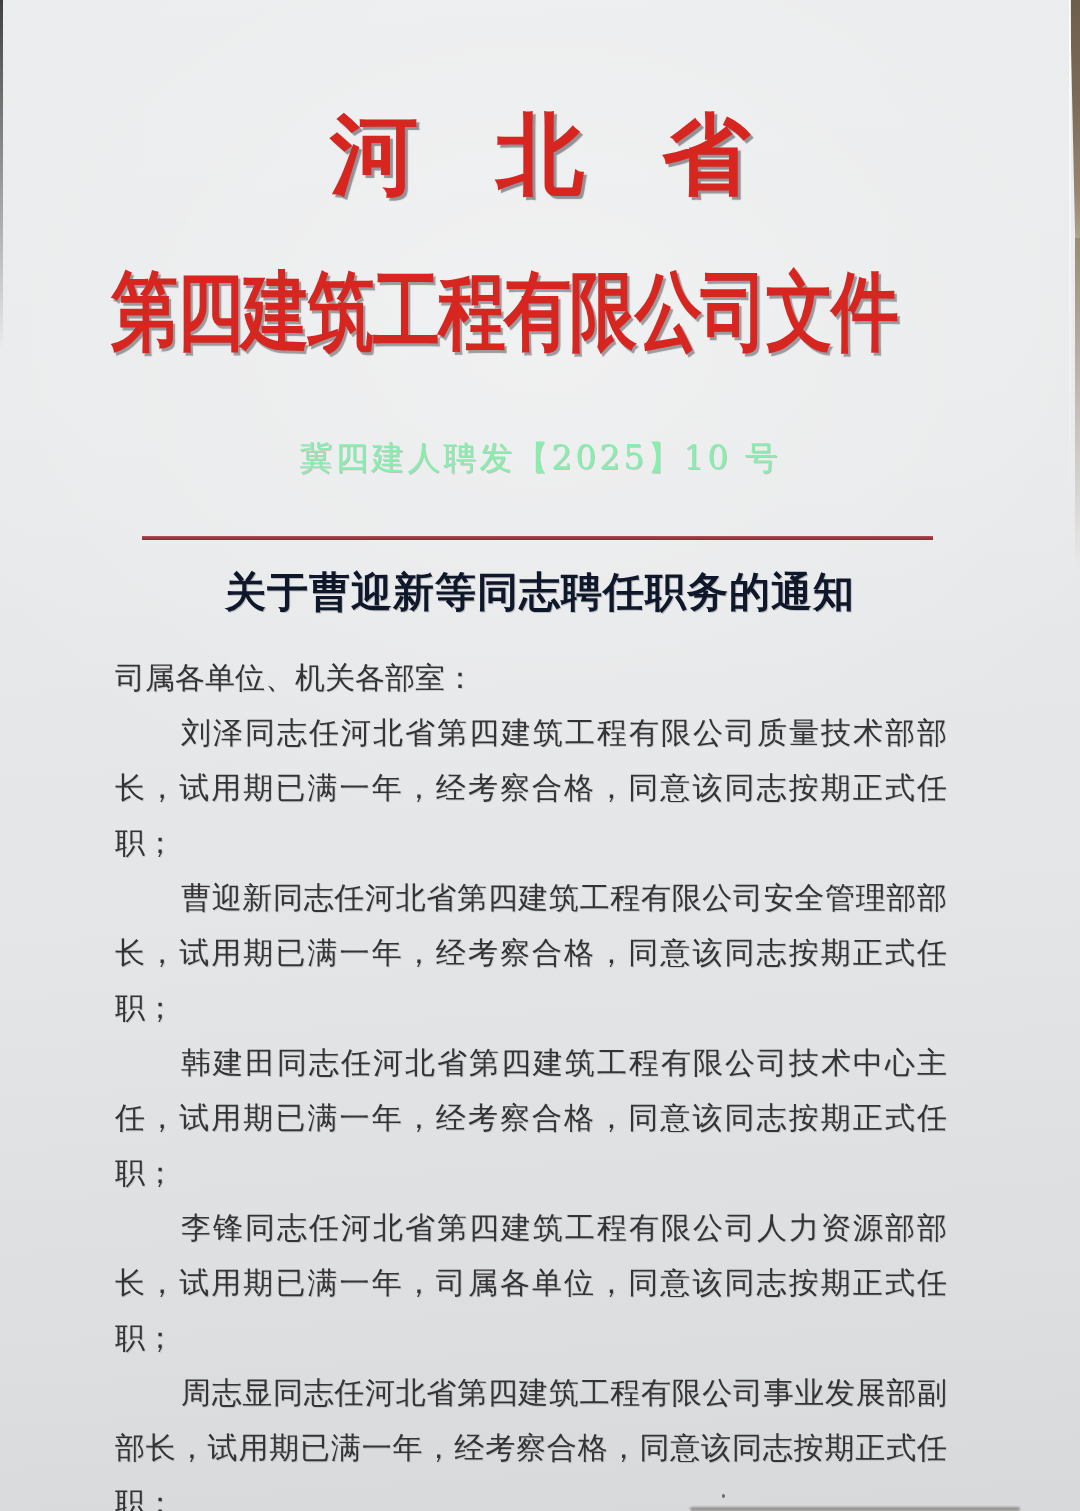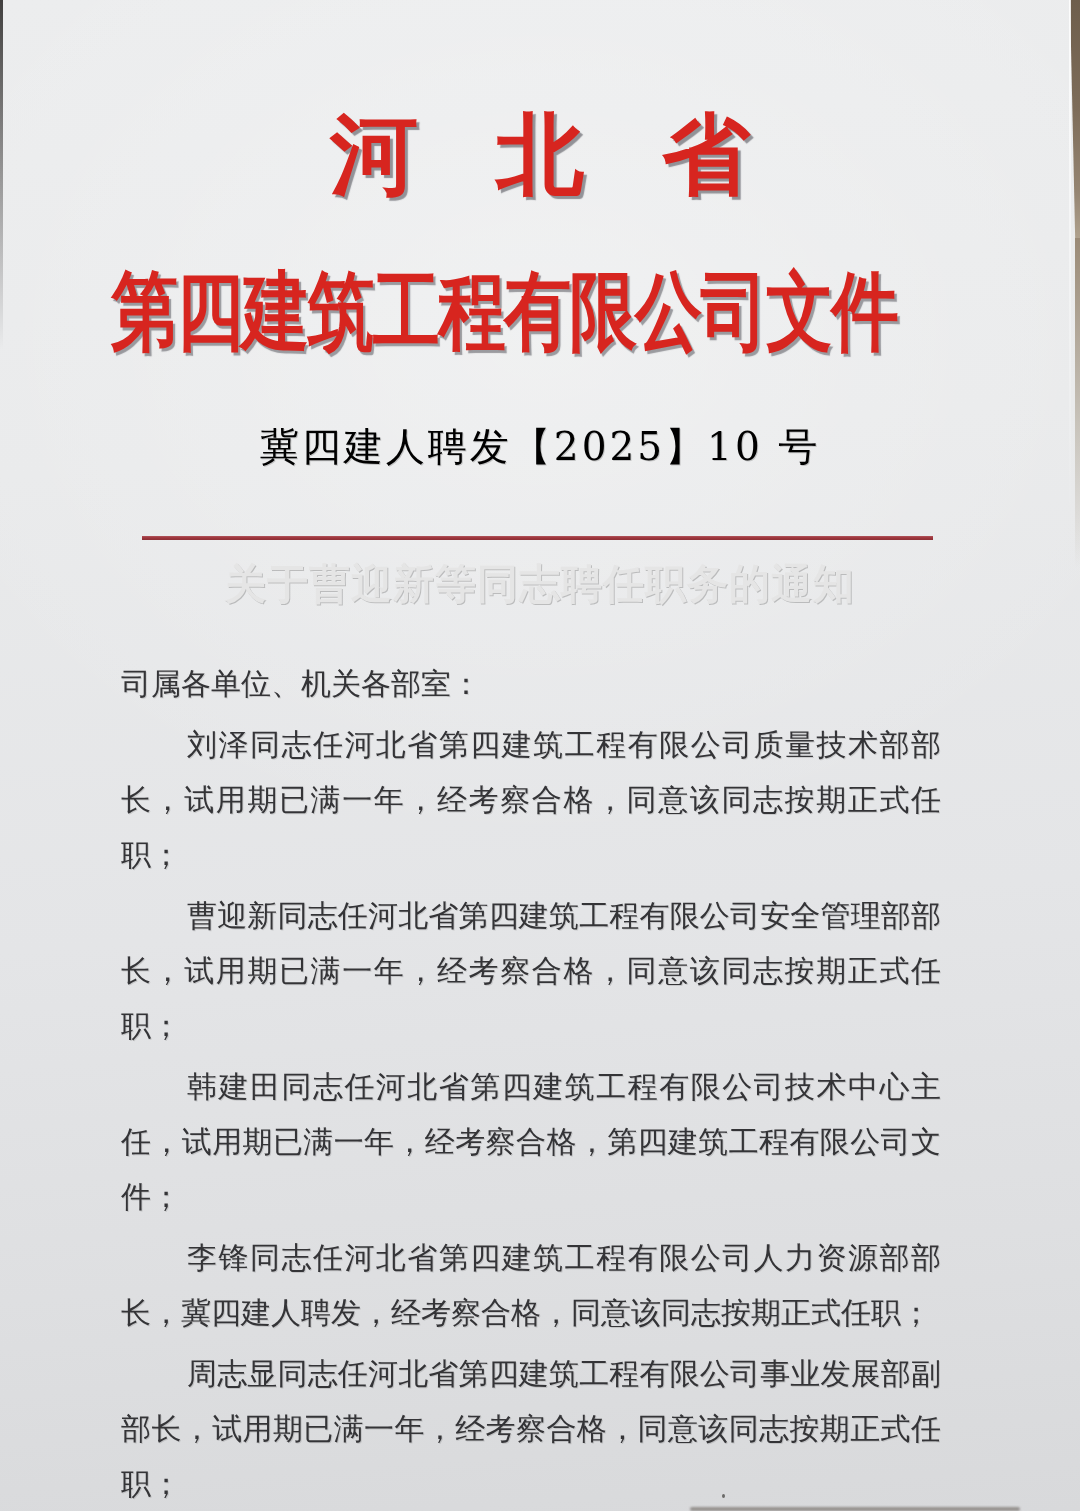--- a/index.html
+++ b/index.html
@@ -55,44 +55,44 @@
   }
   .company-line span{
     display:inline-block;
     font-size:86px;font-weight:bold;
     transform:scaleX(0.78);transform-origin:50% 50%;
     letter-spacing:-2px;
     color:var(--header-red,#d7251f);
     text-shadow:3px 3px 1px rgba(70,70,78,0.5);
   }
   .doc-number{
-    position:absolute;top:420px;left:0;right:0;
+    position:absolute;top:436px;left:0;right:0;
     text-align:center;
-    font-size:39px;color:#000000;
+    font-size:33px;color:#86efac;
     letter-spacing:3px;
     text-shadow:1px 1px 0 rgba(0,0,0,0.18);
   }
   .red-rule{
     position:absolute;top:536px;left:142px;width:791px;height:4px;
     background:linear-gradient(to bottom,#b0555c 0%,var(--divider-red,#9e353c) 45%,#8c2f35 100%);
   }
   .doc-title{
-    position:absolute;top:557px;left:0;right:0;margin:0;
+    position:absolute;top:557px;left:0;right:0;margin:8px;
     text-align:center;
-    font-size:41px;font-weight:bold;color:#e5e5e5;
+    font-size:41px;font-weight:bold;color:#0f172a;
     letter-spacing:1px;
     text-shadow:1px 1px 0 rgba(0,0,0,0.2);
   }
   .doc-body{
     position:absolute;top:650px;left:115px;width:832px;
     font-size:30px;line-height:55px;color:#343437;
     text-align:justify;text-justify:inter-character;
     text-shadow:1px 1px 0 rgba(0,0,0,0.12);
   }
-  .doc-body p{margin:6px;}
+  .doc-body p{margin:0;}
   .doc-body p.indent{text-indent:2.2em;}
 </style>
 </head>
 <body>
 
 <div class="photo">
   <div class="paper"></div>
 
   <div class="edge-right-top"></div>
   <div class="edge-right-low"></div>
@@ -110,17 +110,17 @@
   <div class="doc-number">冀四建人聘发【2025】10 号</div>
 
   <div class="red-rule"></div>
 
   <h1 class="doc-title">关于曹迎新等同志聘任职务的通知</h1>
 
   <div class="doc-body">
     <p>司属各单位、机关各部室：</p>
     <p class="indent">刘泽同志任河北省第四建筑工程有限公司质量技术部部长，试用期已满一年，经考察合格，同意该同志按期正式任职；</p>
     <p class="indent">曹迎新同志任河北省第四建筑工程有限公司安全管理部部长，试用期已满一年，经考察合格，同意该同志按期正式任职；</p>
-    <p class="indent">韩建田同志任河北省第四建筑工程有限公司技术中心主任，试用期已满一年，经考察合格，第四建筑工程有限公司文件；</p>
-    <p class="indent">李锋同志任河北省第四建筑工程有限公司人力资源部部长，冀四建人聘发，经考察合格，同意该同志按期正式任职；</p>
+    <p class="indent">韩建田同志任河北省第四建筑工程有限公司技术中心主任，试用期已满一年，经考察合格，同意该同志按期正式任职；</p>
+    <p class="indent">李锋同志任河北省第四建筑工程有限公司人力资源部部长，试用期已满一年，司属各单位，同意该同志按期正式任职；</p>
     <p class="indent">周志显同志任河北省第四建筑工程有限公司事业发展部副部长，试用期已满一年，经考察合格，同意该同志按期正式任职；</p>
   </div>
 </div>
 
 </body></html>

